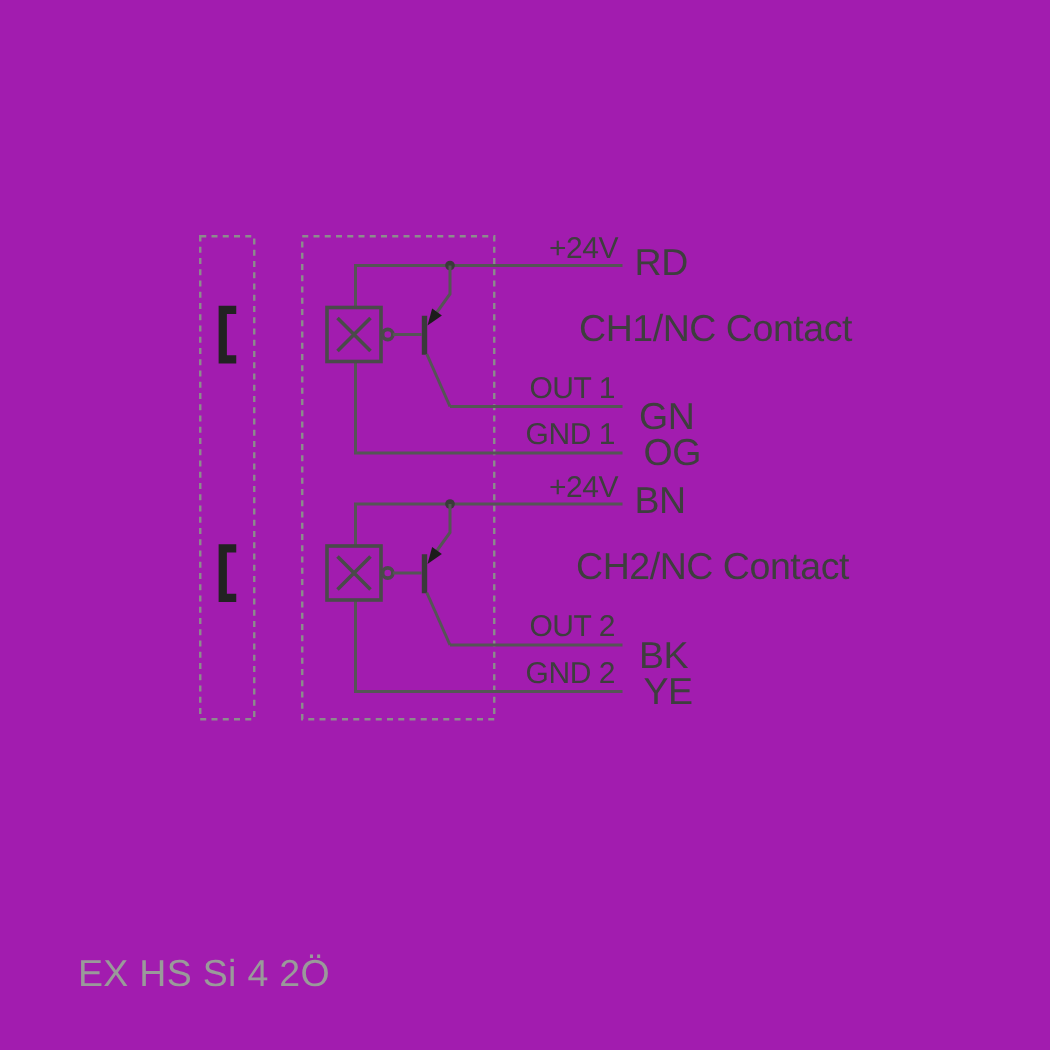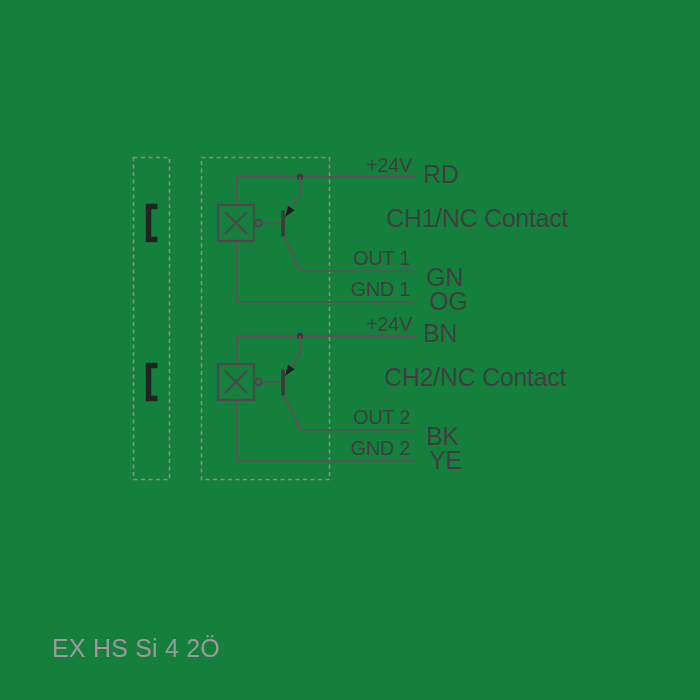--- a/index.html
+++ b/index.html
@@ -4,21 +4,21 @@
 <style>
   html, body {
     margin: 0;
     padding: 0;
     background: #ffffff;
   }
   .stage {
     position: relative;
     width: 700px;
     height: 700px;
-    background: #15803d;
+    background: #a21caf;
     overflow: hidden;
   }
   svg {
     display: block;
     font-family: "Liberation Sans", sans-serif;
   }
   .wire {
     stroke: #555555;
     stroke-width: 2;
     fill: none;

